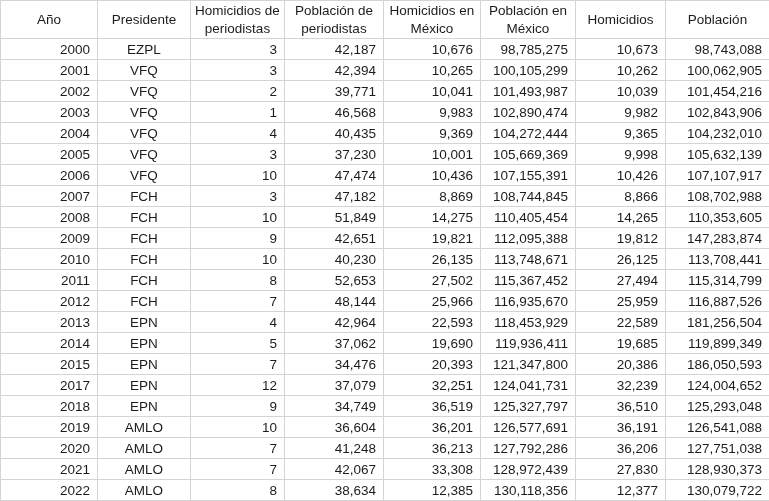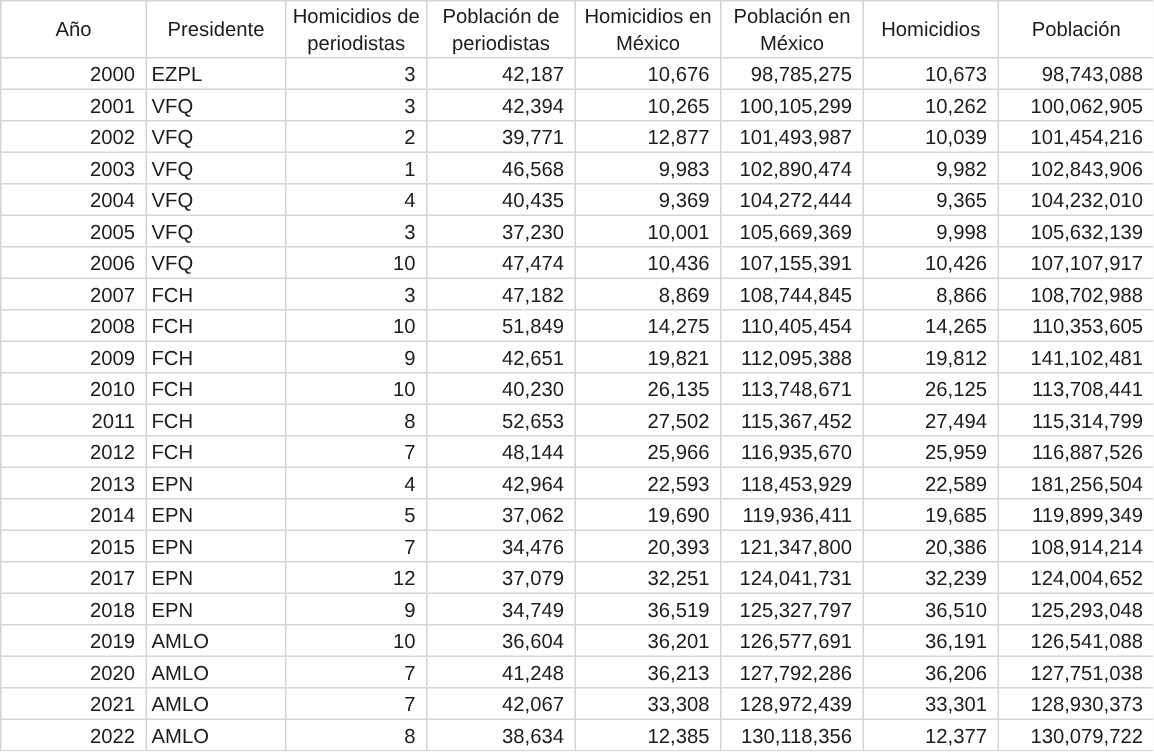--- a/index.html
+++ b/index.html
@@ -40,21 +40,21 @@
   table.data-table thead tr { height: 38px; }
   table.data-table th {
     font-weight: normal;
     text-align: center;
     vertical-align: middle;
     white-space: pre-line;
     line-height: 1.3;
     padding: 0 2px;
   }
   table.data-table td { text-align: right; vertical-align: middle; }
-  table.data-table td.col-president { text-align: left; padding: 0 3px; }
+  table.data-table td.col-president { text-align: center; padding: 0 3px; }
 </style>
 </head>
 <body>
 
 <div class="sheet">
   <table class="data-table">
     <colgroup>
       <col class="c1">
         <col class="c2">
         <col class="c3">
@@ -99,21 +99,21 @@
           <td>10,265</td>
           <td>100,105,299</td>
           <td>10,262</td>
           <td>100,062,905</td>
         </tr>
         <tr>
           <td>2002</td>
           <td class="col-president">VFQ</td>
           <td>2</td>
           <td>39,771</td>
-          <td>12,877</td>
+          <td>10,041</td>
           <td>101,493,987</td>
           <td>10,039</td>
           <td>101,454,216</td>
         </tr>
         <tr>
           <td>2003</td>
           <td class="col-president">VFQ</td>
           <td>1</td>
           <td>46,568</td>
           <td>9,983</td>
@@ -172,21 +172,21 @@
           <td>110,353,605</td>
         </tr>
         <tr>
           <td>2009</td>
           <td class="col-president">FCH</td>
           <td>9</td>
           <td>42,651</td>
           <td>19,821</td>
           <td>112,095,388</td>
           <td>19,812</td>
-          <td>141,102,481</td>
+          <td>147,283,874</td>
         </tr>
         <tr>
           <td>2010</td>
           <td class="col-president">FCH</td>
           <td>10</td>
           <td>40,230</td>
           <td>26,135</td>
           <td>113,748,671</td>
           <td>26,125</td>
           <td>113,708,441</td>
@@ -232,21 +232,21 @@
           <td>119,899,349</td>
         </tr>
         <tr>
           <td>2015</td>
           <td class="col-president">EPN</td>
           <td>7</td>
           <td>34,476</td>
           <td>20,393</td>
           <td>121,347,800</td>
           <td>20,386</td>
-          <td>108,914,214</td>
+          <td>186,050,593</td>
         </tr>
         <tr>
           <td>2017</td>
           <td class="col-president">EPN</td>
           <td>12</td>
           <td>37,079</td>
           <td>32,251</td>
           <td>124,041,731</td>
           <td>32,239</td>
           <td>124,004,652</td>
@@ -281,21 +281,21 @@
           <td>36,206</td>
           <td>127,751,038</td>
         </tr>
         <tr>
           <td>2021</td>
           <td class="col-president">AMLO</td>
           <td>7</td>
           <td>42,067</td>
           <td>33,308</td>
           <td>128,972,439</td>
-          <td>33,301</td>
+          <td>27,830</td>
           <td>128,930,373</td>
         </tr>
         <tr>
           <td>2022</td>
           <td class="col-president">AMLO</td>
           <td>8</td>
           <td>38,634</td>
           <td>12,385</td>
           <td>130,118,356</td>
           <td>12,377</td>

